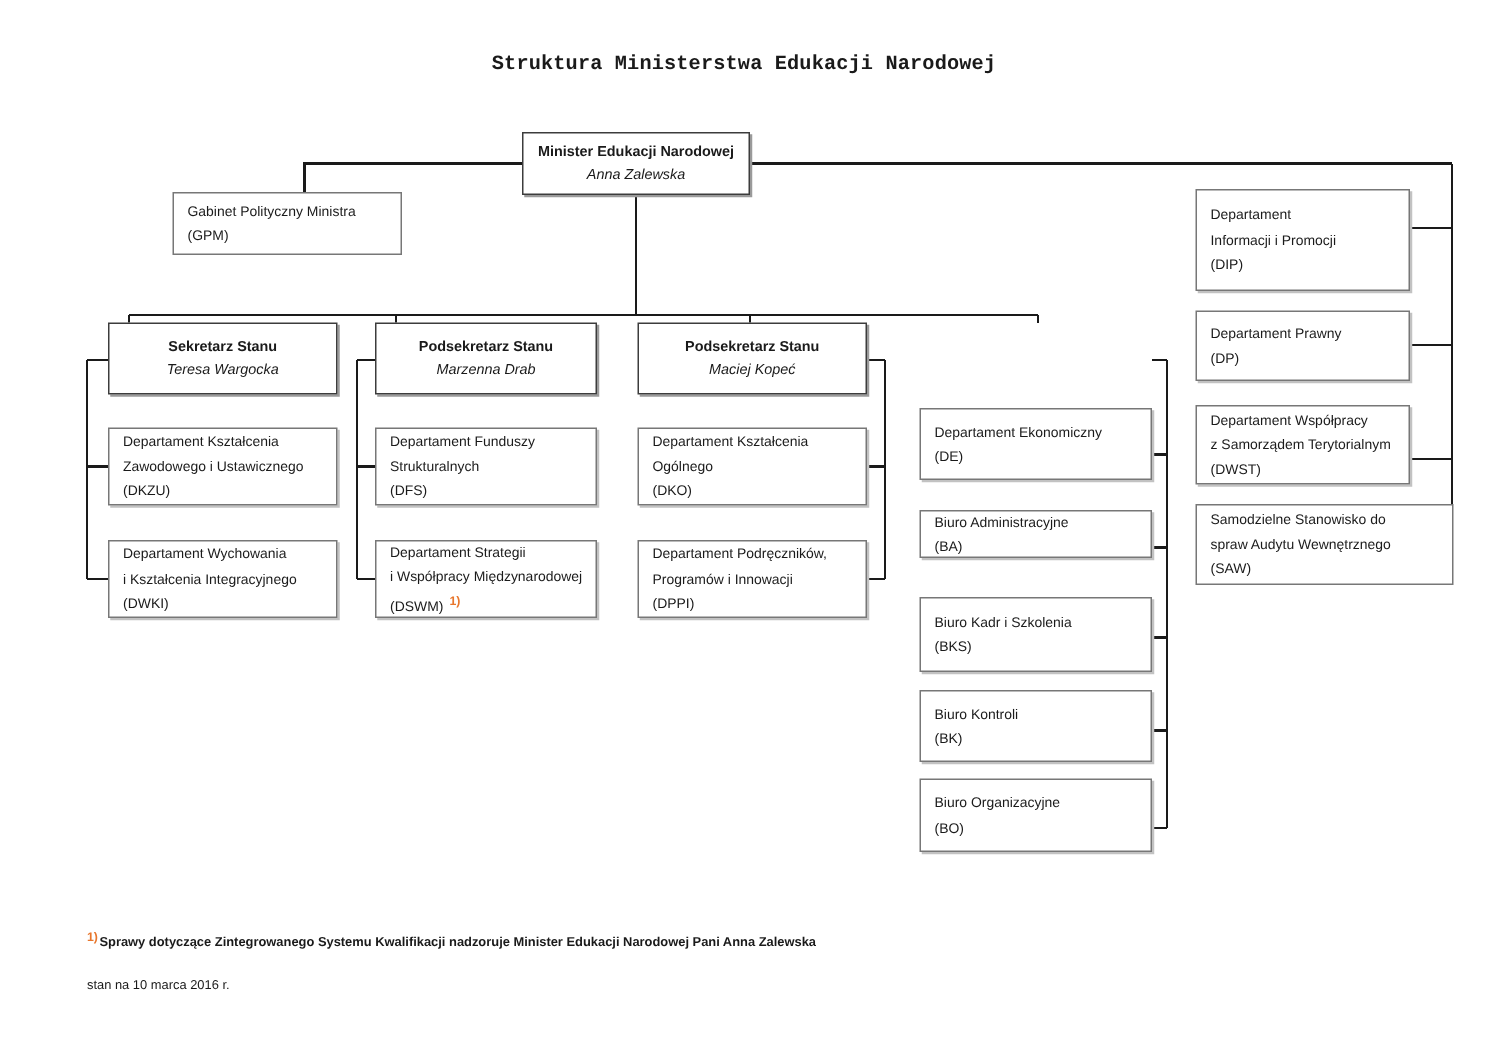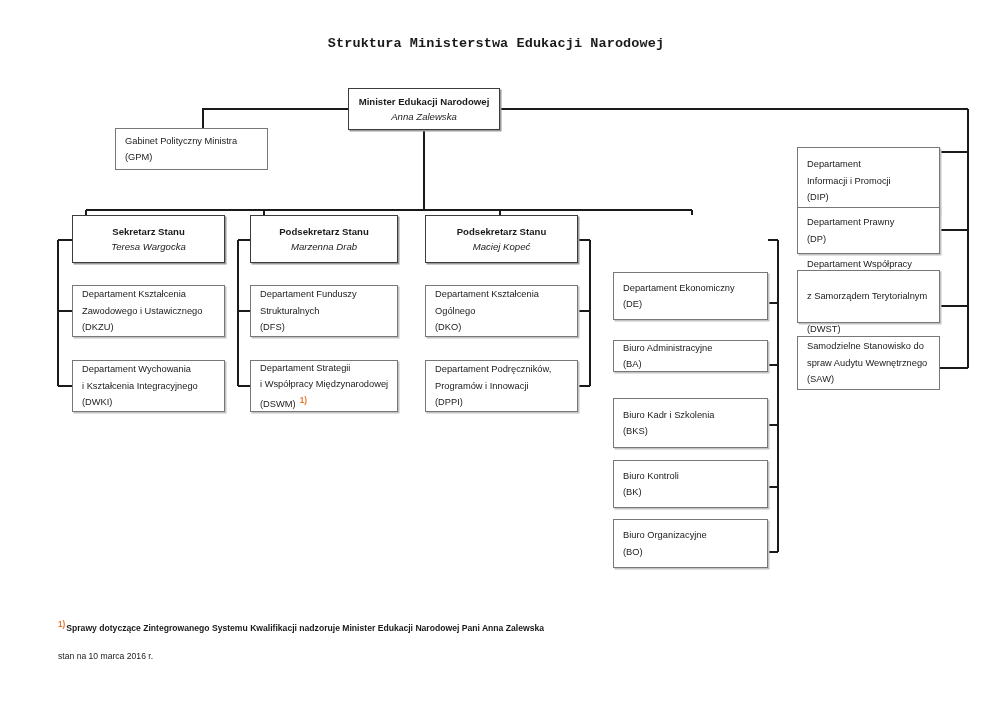--- a/index.html
+++ b/index.html
@@ -230,35 +230,35 @@
   </div>
   <div class="node unit" style="left:613px; top:398px; width:155px; height:50px;">
     <div class="unit-line">Biuro Kadr i Szkolenia</div>
     <div class="unit-line">(BKS)</div>
   </div>
   <div class="node unit" style="left:613px; top:519px; width:155px; height:49px;">
     <div class="unit-line">Biuro Organizacyjne</div>
     <div class="unit-line">(BO)</div>
   </div>
 
-  <div class="node unit" style="left:797px; top:126px; width:143px; height:68px;margin-top:21px;">
+  <div class="node unit" style="left:797px; top:126px; width:143px; height:68px;">
     <div class="unit-line">Departament</div>
     <div class="unit-line">Informacji i Promocji</div>
     <div class="unit-line">(DIP)</div>
   </div>
   <div class="node unit" style="left:797px; top:207px; width:143px; height:47px;">
     <div class="unit-line">Departament Prawny</div>
     <div class="unit-line">(DP)</div>
   </div>
-  <div class="node unit" style="left:797px; top:270px; width:143px; height:53px;gap:16px;">
+  <div class="node unit" style="left:797px; top:270px; width:143px; height:53px;">
     <div class="unit-line">Departament Współpracy</div>
     <div class="unit-line">z Samorządem Terytorialnym</div>
     <div class="unit-line">(DWST)</div>
   </div>
-  <div class="node plain" style="left:797px; top:336px; width:143px; height:54px;">
+  <div class="node plain" style="left:797px; top:336px; width:172px; height:54px;">
     <div class="unit-line">Samodzielne Stanowisko do</div>
     <div class="unit-line">spraw Audytu Wewnętrznego</div>
     <div class="unit-line">(SAW)</div>
   </div>
 
   <div class="footnote footnote-1">
     <span class="fn-mark">1)</span><span>Sprawy dotyczące Zintegrowanego Systemu Kwalifikacji nadzoruje Minister Edukacji Narodowej Pani Anna Zalewska</span>
   </div>
   <div class="footnote footnote-2">stan na 10 marca 2016 r.</div>
 

